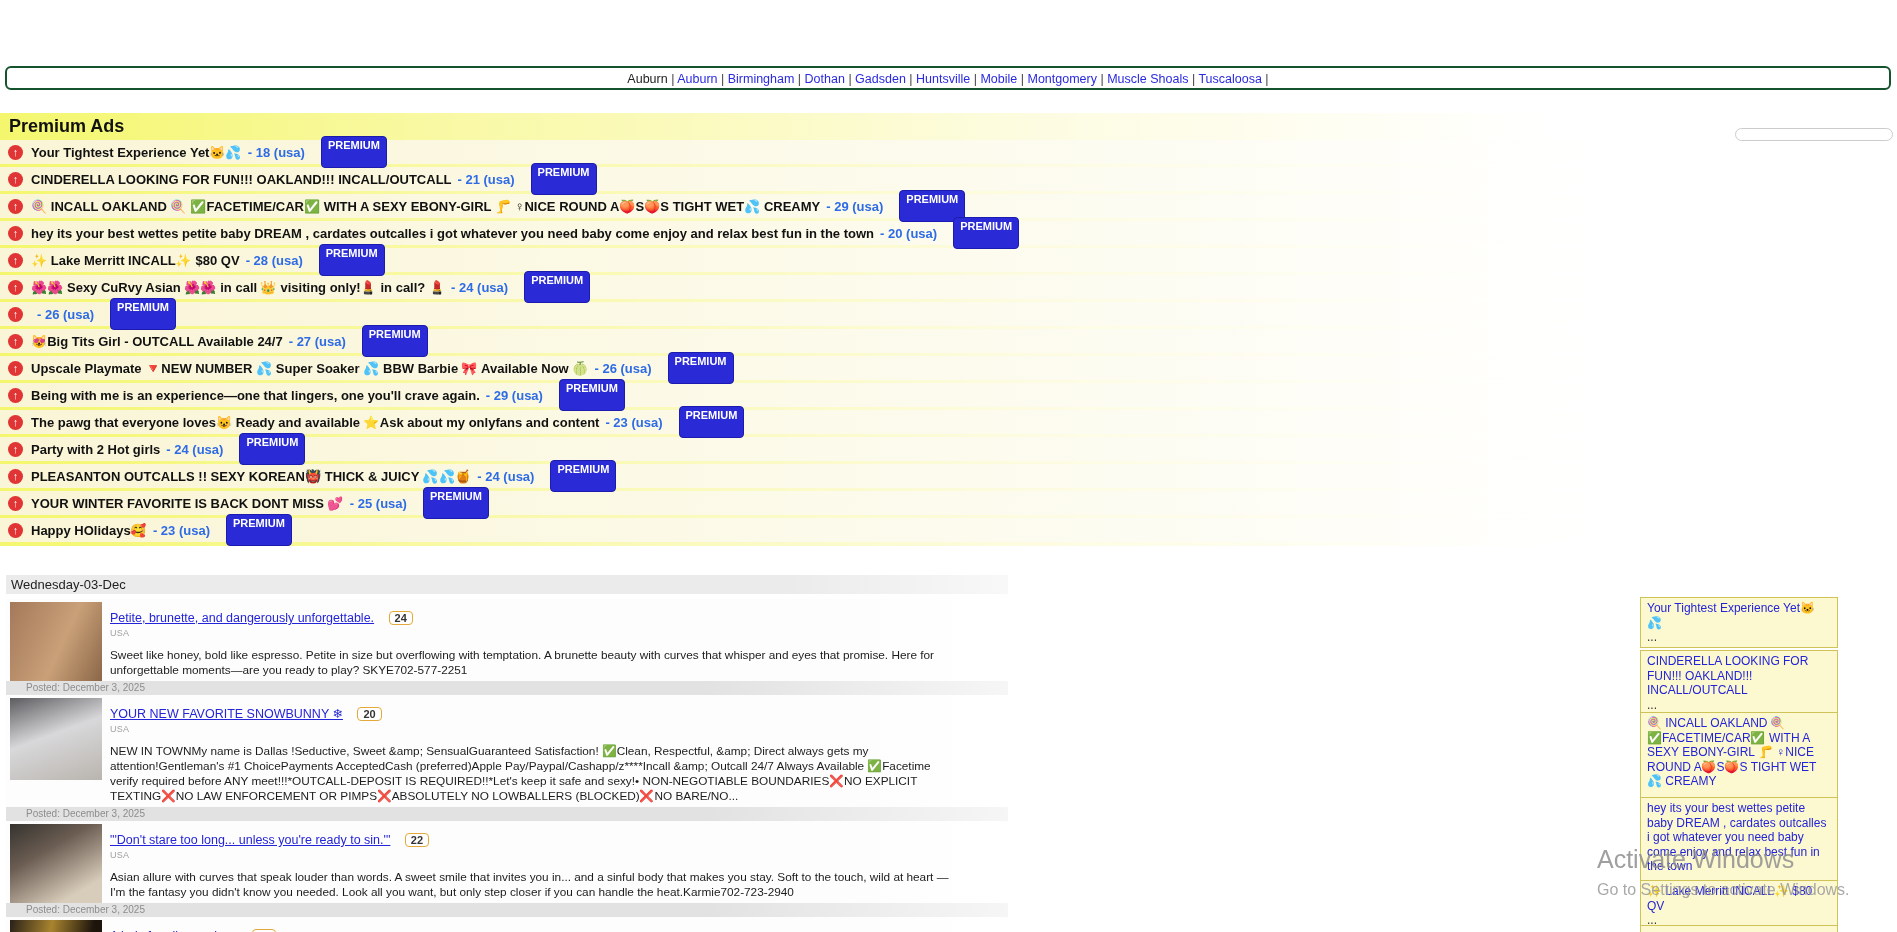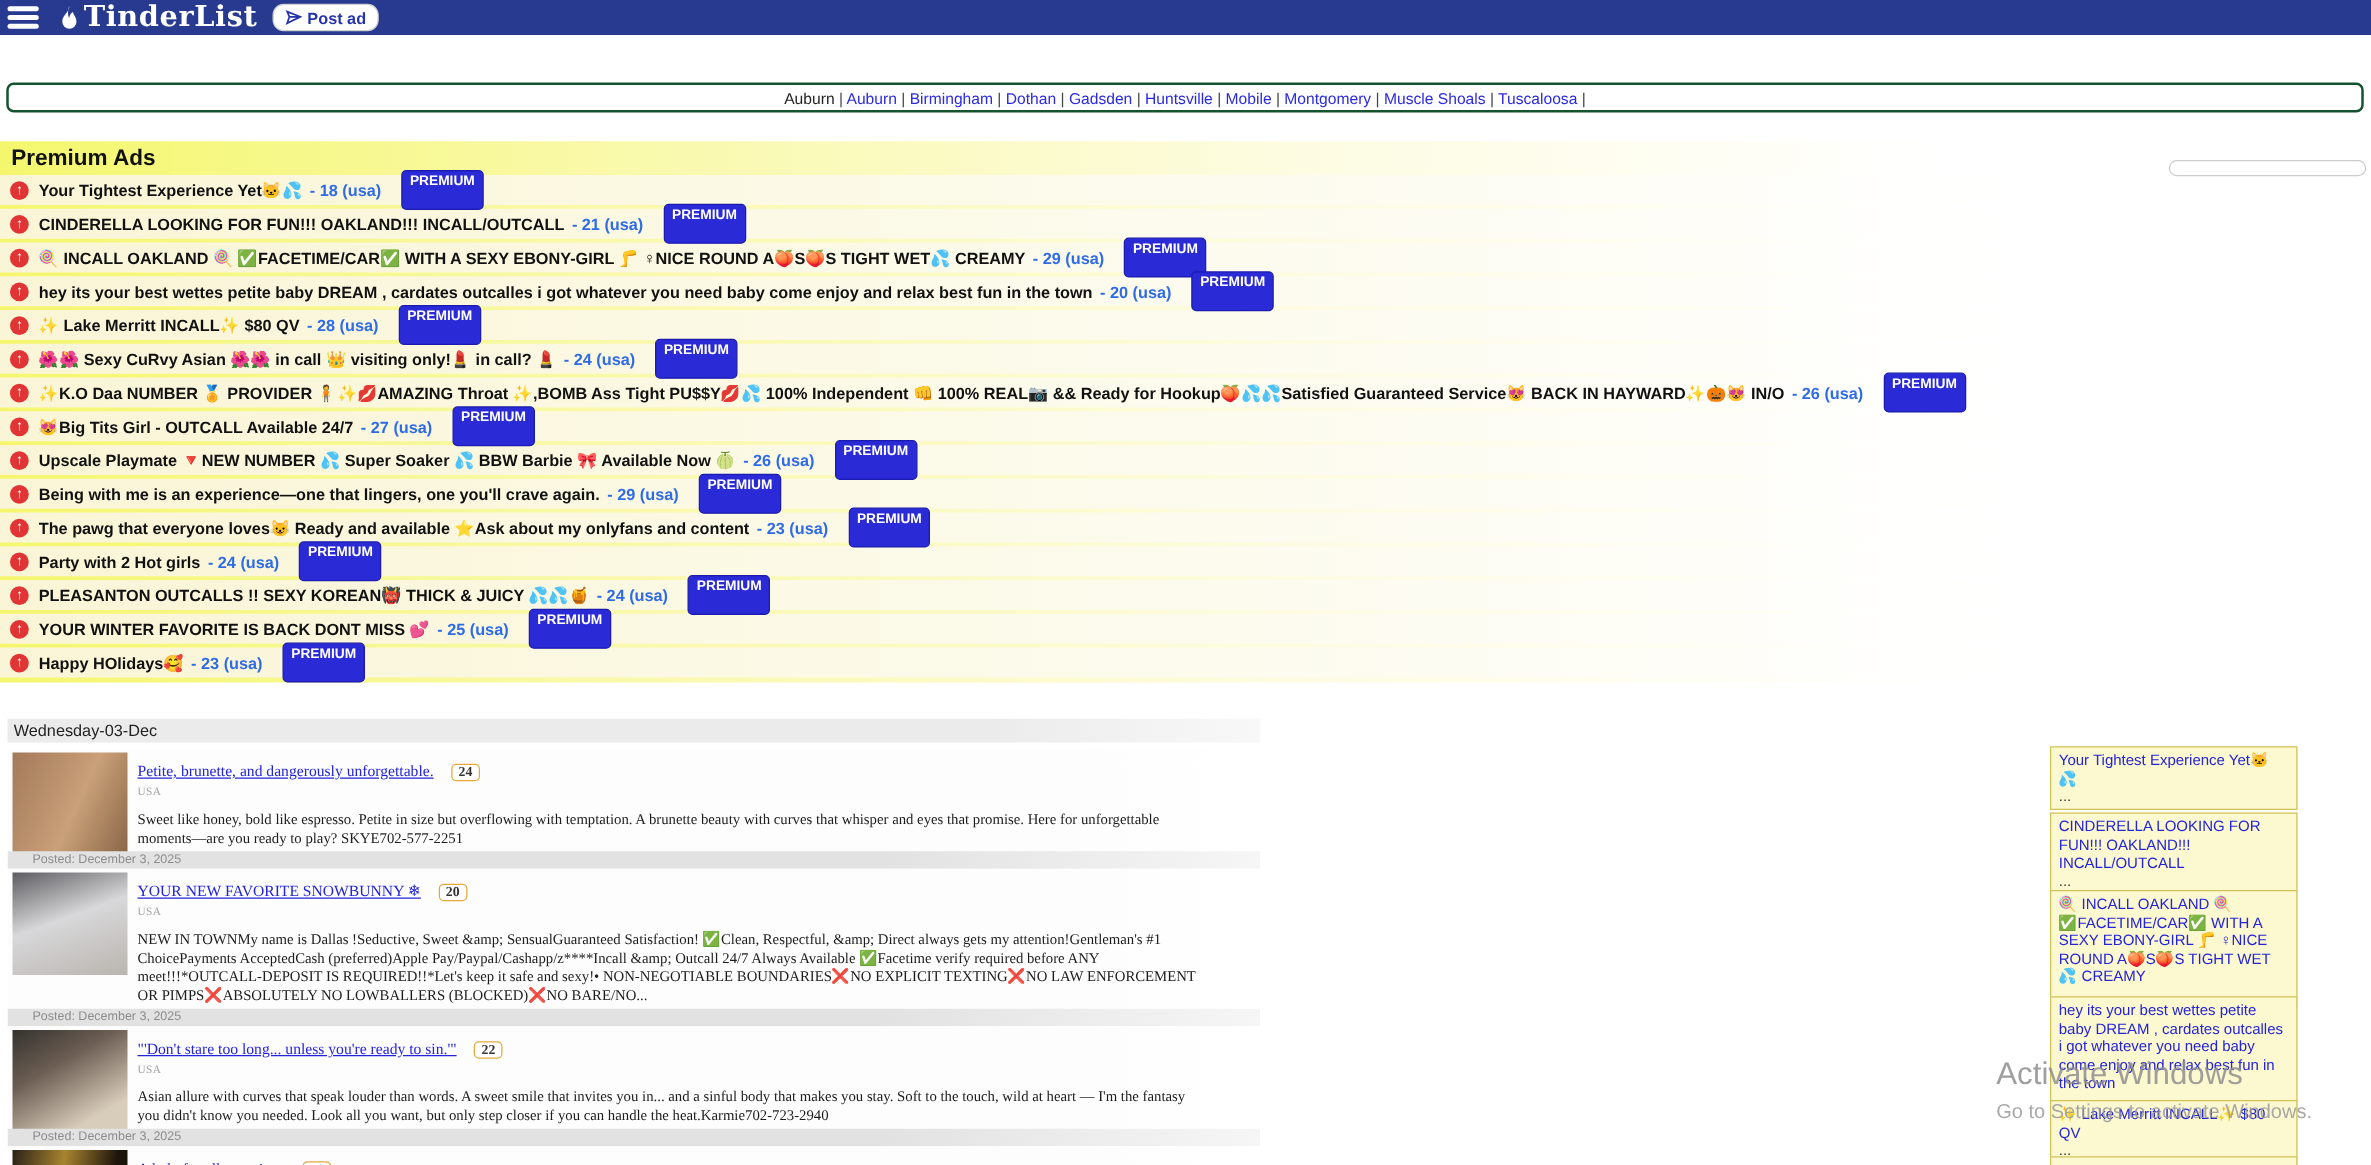--- a/index.html
+++ b/index.html
@@ -62,21 +62,21 @@
 
   
   .listings { position:absolute; top:599px; left:6px; width:1002px; bottom:0; overflow:hidden; }
   .listing { position:relative; padding:3px 0 17px 0; min-height:82px;
              background:linear-gradient(90deg,#fdfdfd 85%,#ffffff); }
   .l-photo { position:absolute; top:3px; left:4px; width:92px; height:82px; cursor:pointer; }
   .photo1 { background:linear-gradient(115deg,#a3795a 0%,#c9a078 55%,#8a6647 100%); }
   .photo2 { background:linear-gradient(160deg,#5c5c60 0%,#d8d8da 45%,#b9b4ae 100%); }
   .photo3 { background:linear-gradient(150deg,#35332f 0%,#6b5d52 35%,#d8ccba 80%); }
   .photo4 { background:linear-gradient(100deg,#2a2118 0%,#a8842f 40%,#1d140c 80%); }
-  .l-body { margin-left:104px; padding-top:6px;font-family:Liberation Serif, serif; }
+  .l-body { margin-left:104px; padding-top:6px; }
   .l-title { color:#2424d8; font-size:12.5px; text-decoration:underline; cursor:pointer; }
   .l-age { display:inline-block; margin-left:10px; border:1.5px solid #e3a93c;
            border-radius:4px; padding:0 5px; font-size:11px; background:#fff;
            color:#333; font-weight:bold; }
   .l-usa { font-size:9px; color:#a0a0a0; margin-top:2px; letter-spacing:.3px; }
   .l-desc { font-size:11.8px; color:#1c1c1c; width:852px; line-height:15px; margin-top:10px; }
   .l-posted { position:absolute; left:0; bottom:0; width:100%; height:14px;
               background:linear-gradient(90deg,#e2e2e2 70%,#f6f6f6); font-size:10px;
               color:#8d8d8d; line-height:14px; padding-left:20px; }
 
@@ -93,39 +93,20 @@
   .watermark { position:absolute; left:1597px; top:845px; z-index:20;
                pointer-events:none; opacity:.85; }
   .wm1 { font-size:25px; color:#8f8f8f; }
   .wm2 { font-size:16px; color:#9a9a9a; margin-top:7px; }
 </style>
 </head>
 <body>
 
 <div id="stage">
 
-  <div class="topbar">
-    <div class="burger">
-      <div></div>
-        <div></div>
-        <div></div>
-    </div>
-    <div class="brand">
-      <svg width="17" height="21" viewBox="0 0 24 28">
-        <path fill="#ffffff" d="M12 0C12 8 4 10 4 18a8 8 0 0 0 16 0c0-5-3-7-4-11-3 2-4 4-4 7-2-3-2-9 0-14z"></path>
-      </svg>
-      <span class="brand-text">TinderList</span>
-    </div>
-    <div class="postad">
-      <svg width="14" height="14" viewBox="0 0 24 24">
-        <path fill="none" stroke="#2733a8" stroke-width="2.4" d="M3 20 L21 11 L3 4 L6 11 L3 20 Z M6 11 L21 11"></path>
-      </svg>
-      <span>Post ad</span>
-    </div>
-  </div>
 
 
   <div class="citybar">
     <span id="city-links"><span class="city-current">Auburn</span><span class="city-sep"> | </span><a class="city-link">Auburn</a><span class="city-sep"> | </span><a class="city-link">Birmingham</a><span class="city-sep"> | </span><a class="city-link">Dothan</a><span class="city-sep"> | </span><a class="city-link">Gadsden</a><span class="city-sep"> | </span><a class="city-link">Huntsville</a><span class="city-sep"> | </span><a class="city-link">Mobile</a><span class="city-sep"> | </span><a class="city-link">Montgomery</a><span class="city-sep"> | </span><a class="city-link">Muscle Shoals</a><span class="city-sep"> | </span><a class="city-link">Tuscaloosa</a><span class="city-sep"> |</span></span>
   </div>
 
   <div class="premium-section">
     <div class="premium-title">Premium Ads</div>
     <div id="premium-list">
   <div class="p-row">
@@ -165,21 +146,20 @@
 
   <div class="p-row">
     <span class="p-icon">↑</span>
     <span class="p-title">🌺🌺 Sexy CuRvy Asian 🌺🌺 in call 👑 visiting only!💄 in call? 💄</span>
     <span class="p-meta">- 24 (usa)</span>
     <span class="p-badge">PREMIUM</span>
   </div>
 
   <div class="p-row">
     <span class="p-icon">↑</span>
-    <span class="p-title">✨K.O Daa NUMBER 🏅 PROVIDER 🧍✨💋AMAZING Throat ✨,BOMB Ass Tight PU$$Y💋💦 100% Independent 👊 100% REAL📷 &amp;&amp; Ready for Hookup🍑💦💦Satisfied Guaranteed Service😻 BACK IN HAYWARD✨🎃😻 IN/O</span>
     <span class="p-meta">- 26 (usa)</span>
     <span class="p-badge">PREMIUM</span>
   </div>
 
   <div class="p-row">
     <span class="p-icon">↑</span>
     <span class="p-title">😻Big Tits Girl - OUTCALL Available 24/7</span>
     <span class="p-meta">- 27 (usa)</span>
     <span class="p-badge">PREMIUM</span>
   </div>

